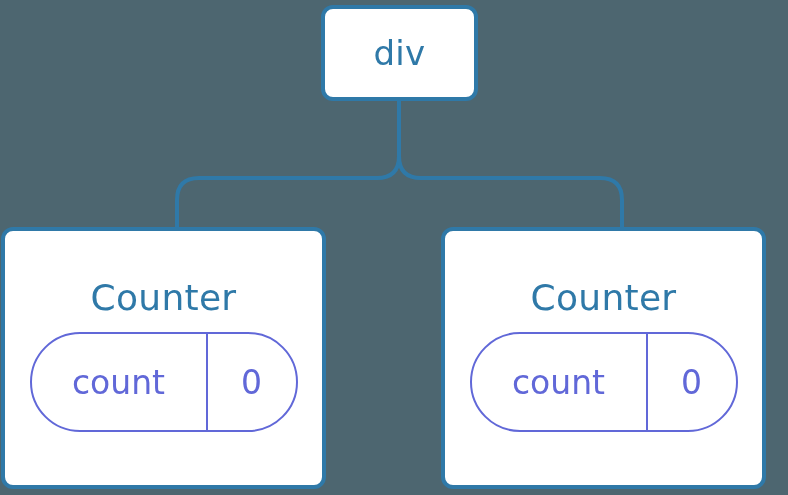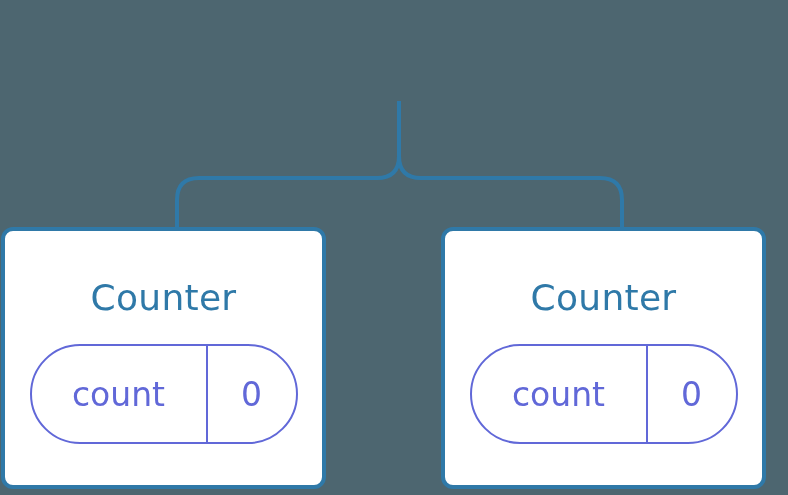--- a/index.html
+++ b/index.html
@@ -70,21 +70,21 @@
     font-size: 34px;
   }
   .node-child .node-title {
     margin-top: 49px;
   }
 
   
   .state-pill {
     position: relative;
     box-sizing: border-box;
-    margin-top: 28px;
+    margin-top: 16px;
     width: 268px;
     height: 100px;
     border: 2px solid #6168d8;
     border-radius: 50px;
     display: flex;
     align-items: stretch;
     background: #ffffff;
   }
   .state-key,
   .state-value {
@@ -111,20 +111,23 @@
 
   <svg id="connectors" viewBox="0 0 788 495" width="788" height="495">
 
     <path d="M 399 101 L 399 156" fill="none" stroke="#2f79a8" stroke-width="4" stroke-linecap="butt"></path>
 
     <path d="M 399 156 Q 399 178 377 178 L 199 178 Q 177 178 177 200 L 177 227" fill="none" stroke="#2f79a8" stroke-width="4" stroke-linecap="butt"></path>
 
     <path d="M 399 156 Q 399 178 421 178 L 600 178 Q 622 178 622 200 L 622 227" fill="none" stroke="#2f79a8" stroke-width="4" stroke-linecap="butt"></path>
   </svg>
 
+  <div class="node node-root">
+    <span class="node-title">div</span>
+  </div>
 
   <div class="node node-child node-child-left">
     <span class="node-title">Counter</span>
     <div class="state-pill">
       <span class="state-key">count</span>
       <span class="state-value">0</span>
     </div>
   </div>
 
   <div class="node node-child node-child-right">

